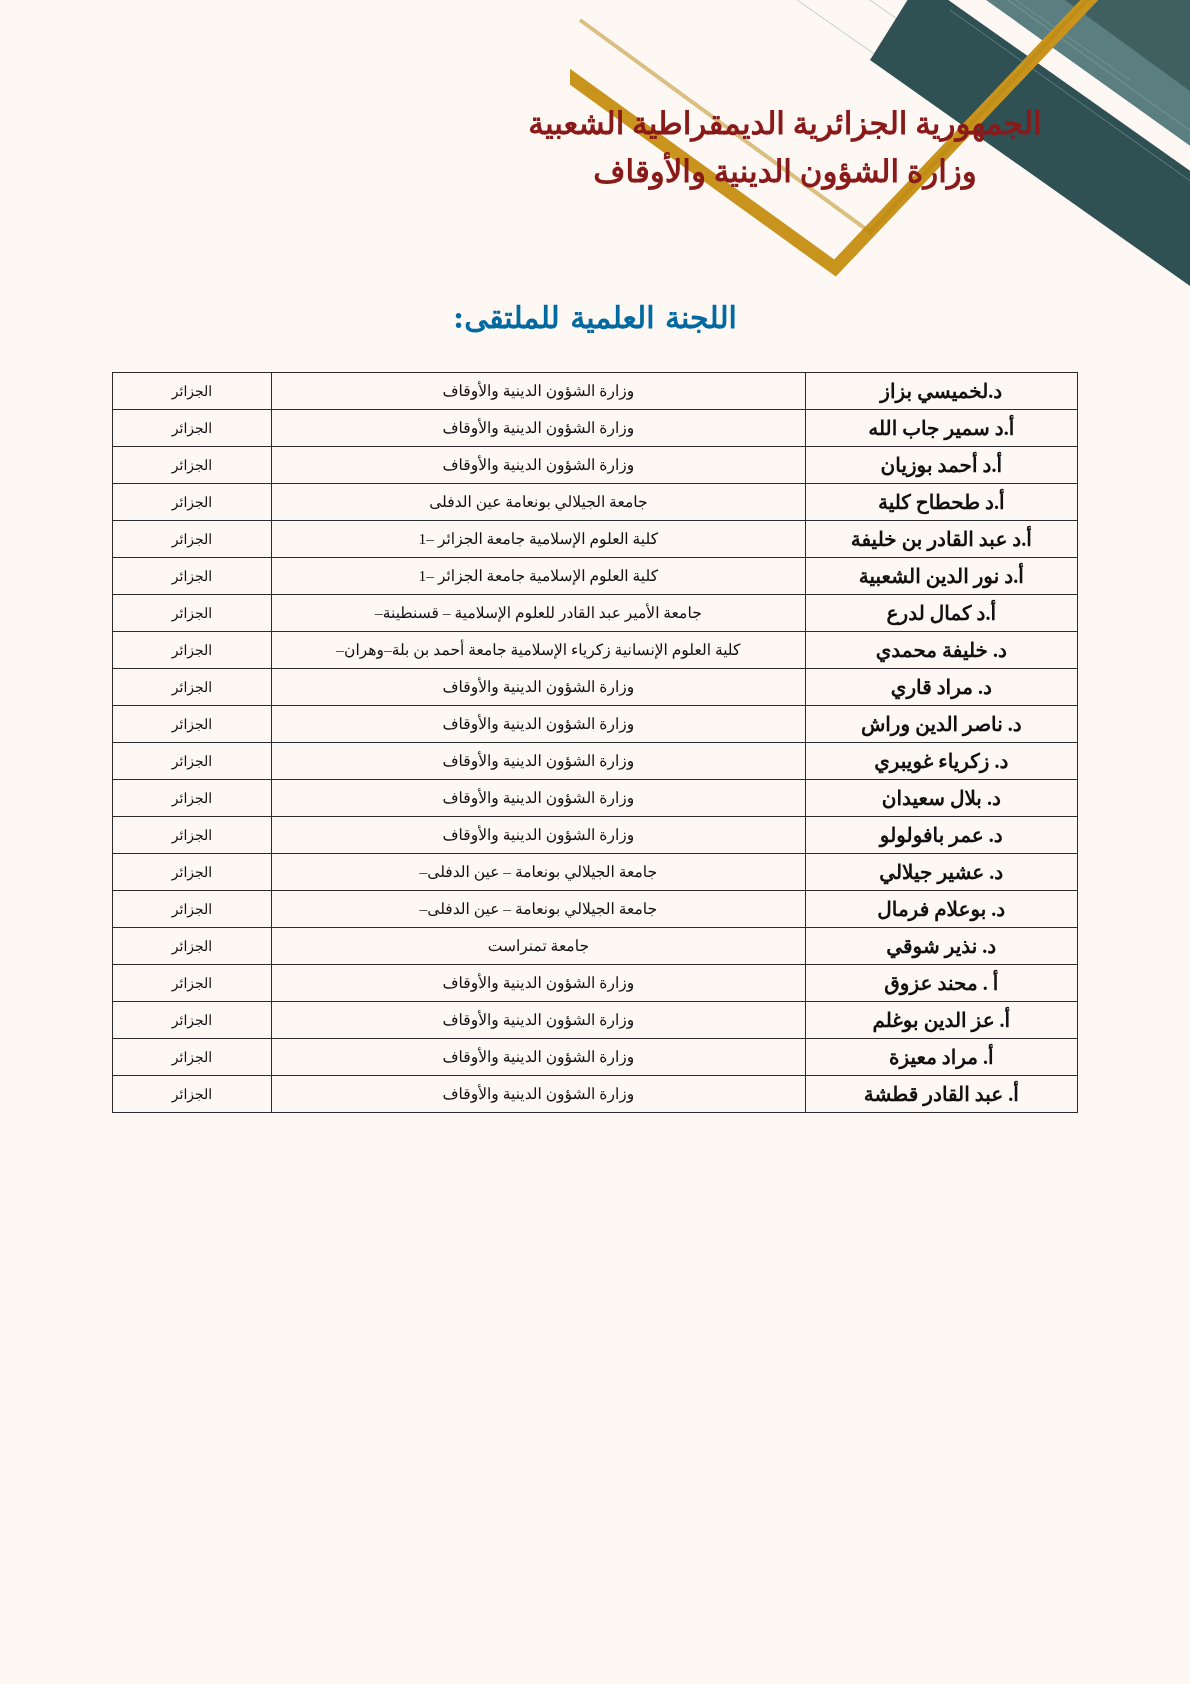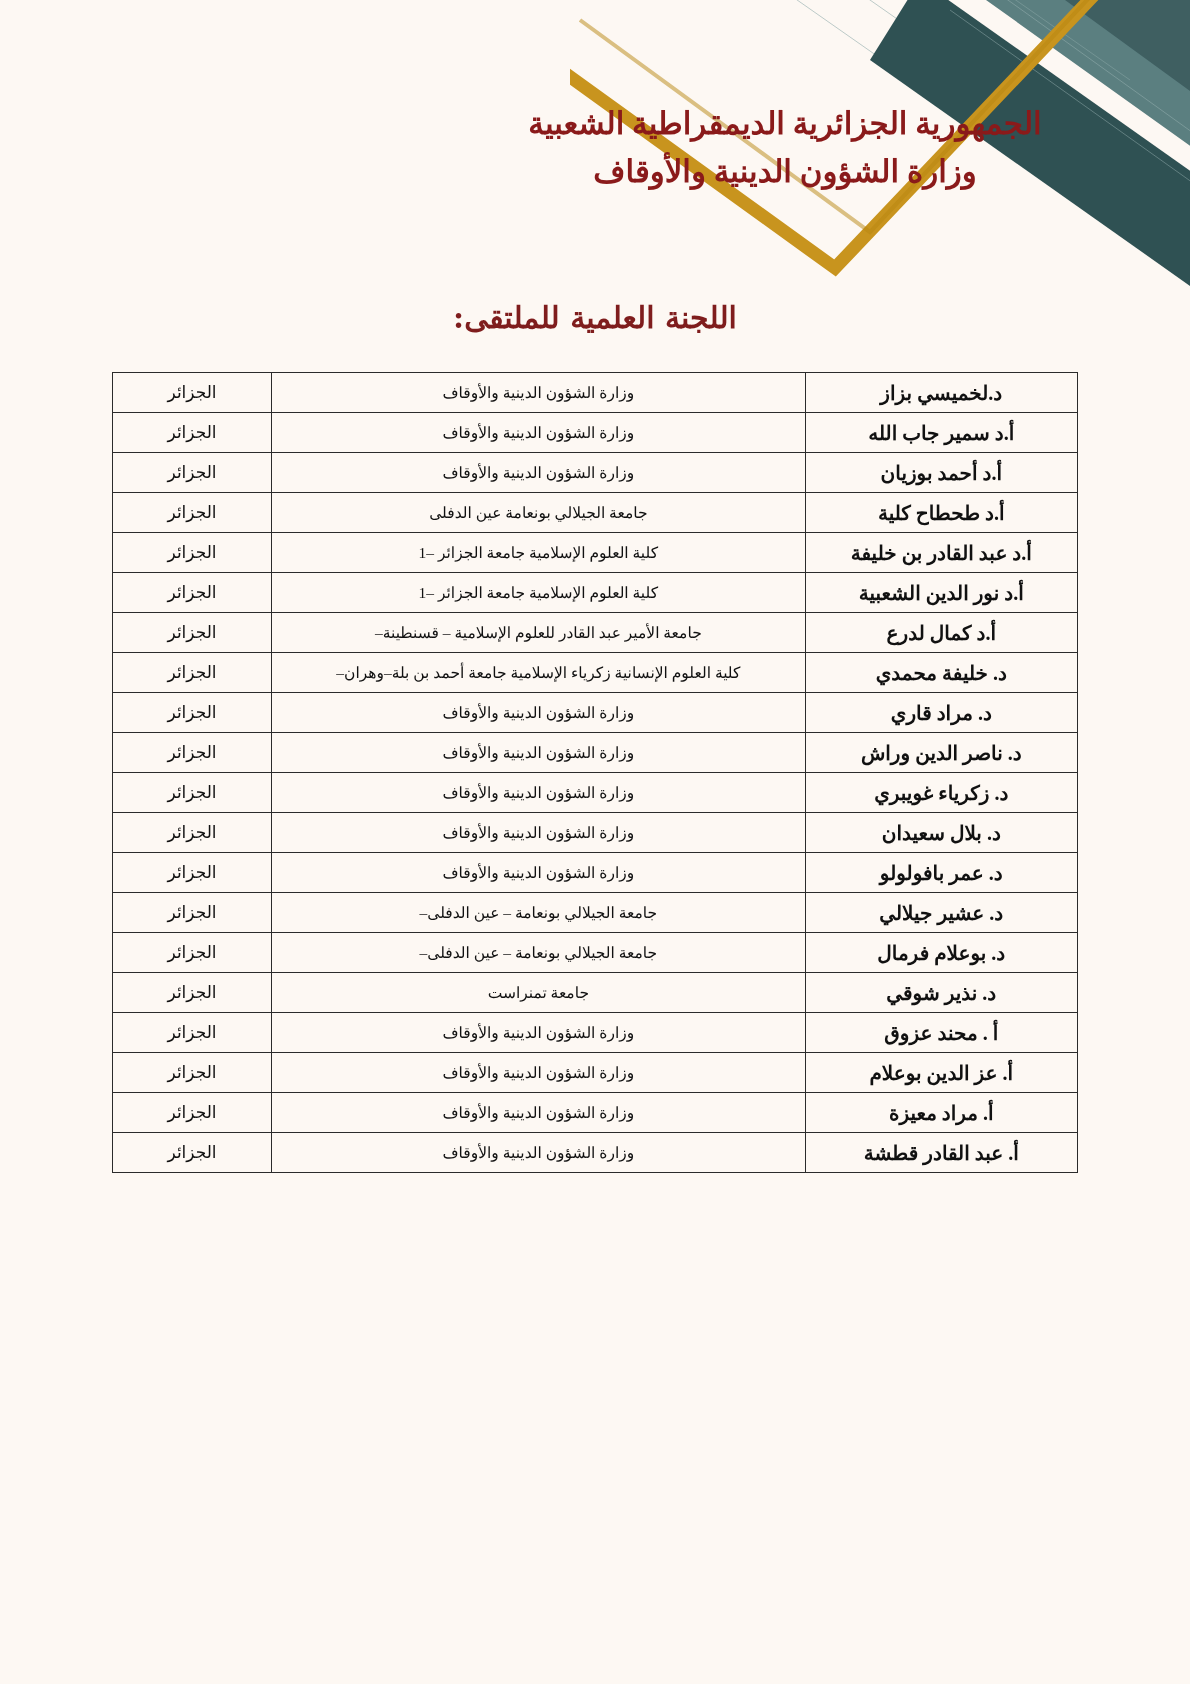--- a/index.html
+++ b/index.html
@@ -48,21 +48,21 @@
     font-weight: bold;
   }
 
   
   .section-title {
     position: absolute;
     top: 300px;
     left: 0;
     right: 0;
     text-align: center;
-    color: #7f1d1d;
+    color: #0369a1;
     font-size: 30px;
     font-weight: bold;
     font-family: "DejaVu Serif", "Liberation Serif", serif;
     letter-spacing: -1px;
   }
 
   
   .table-wrap {
     position: absolute;
     top: 372px;
@@ -88,21 +88,21 @@
     font-weight: bold;
     padding: 0 8px;
     letter-spacing: 0;
   }
   table.committee td.affil {
     width: 500px;
     font-size: 15.5px;
   }
   table.committee td.country {
     width: 140px;
-    font-size: 17px;
+    font-size: 14px;
   }
 </style>
 </head>
 <body>
 
 <div class="corner-deco">
   <svg width="620" height="300" viewBox="0 0 620 300" xmlns="http://www.w3.org/2000/svg">
     <defs>
       <clipPath id="clipAll">
           <rect x="0" y="0" width="620" height="300"></rect>
@@ -221,21 +221,21 @@
           <td class="name">د. نذير شوقي</td>
           <td class="affil">جامعة تمنراست</td>
           <td class="country">الجزائر</td>
         </tr>
         <tr>
           <td class="name">أ . محند عزوق</td>
           <td class="affil">وزارة الشؤون الدينية والأوقاف</td>
           <td class="country">الجزائر</td>
         </tr>
         <tr>
-          <td class="name">أ. عز الدين بوعلام</td>
+          <td class="name">أ. عز الدين بوغلم</td>
           <td class="affil">وزارة الشؤون الدينية والأوقاف</td>
           <td class="country">الجزائر</td>
         </tr>
         <tr>
           <td class="name">أ. مراد معيزة</td>
           <td class="affil">وزارة الشؤون الدينية والأوقاف</td>
           <td class="country">الجزائر</td>
         </tr>
         <tr>
           <td class="name">أ. عبد القادر قطشة</td>

